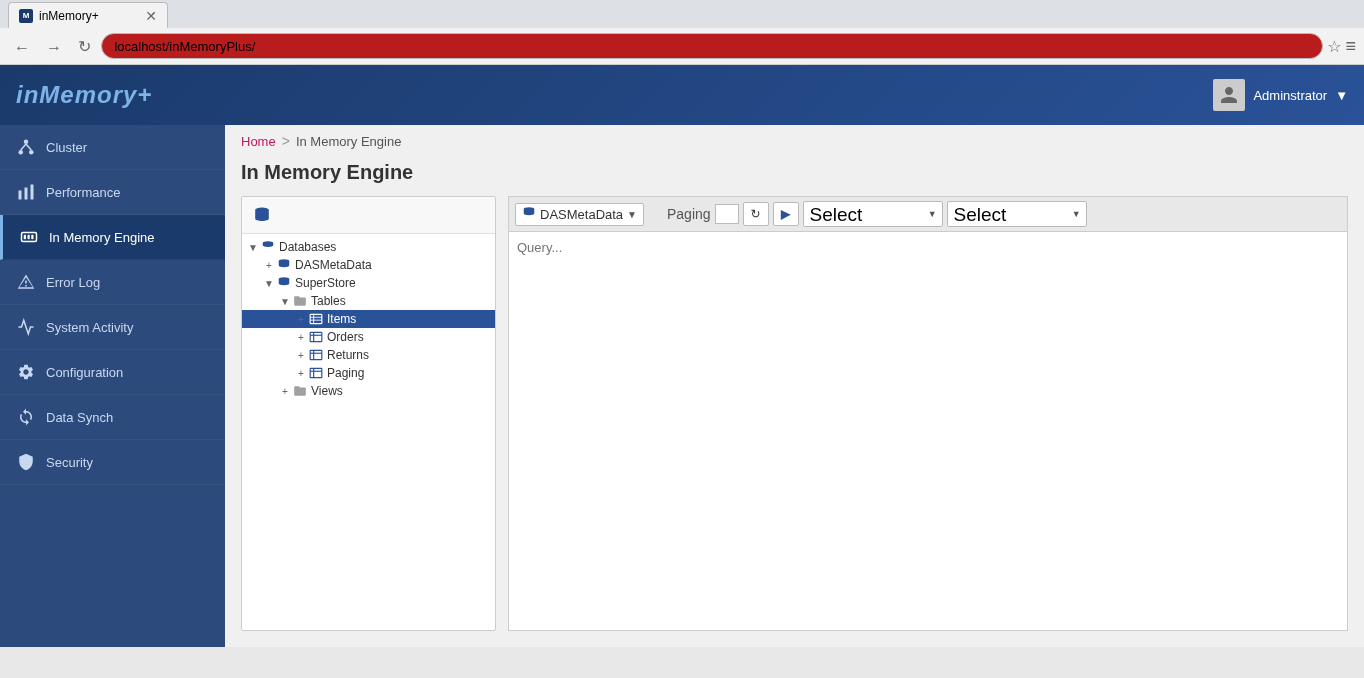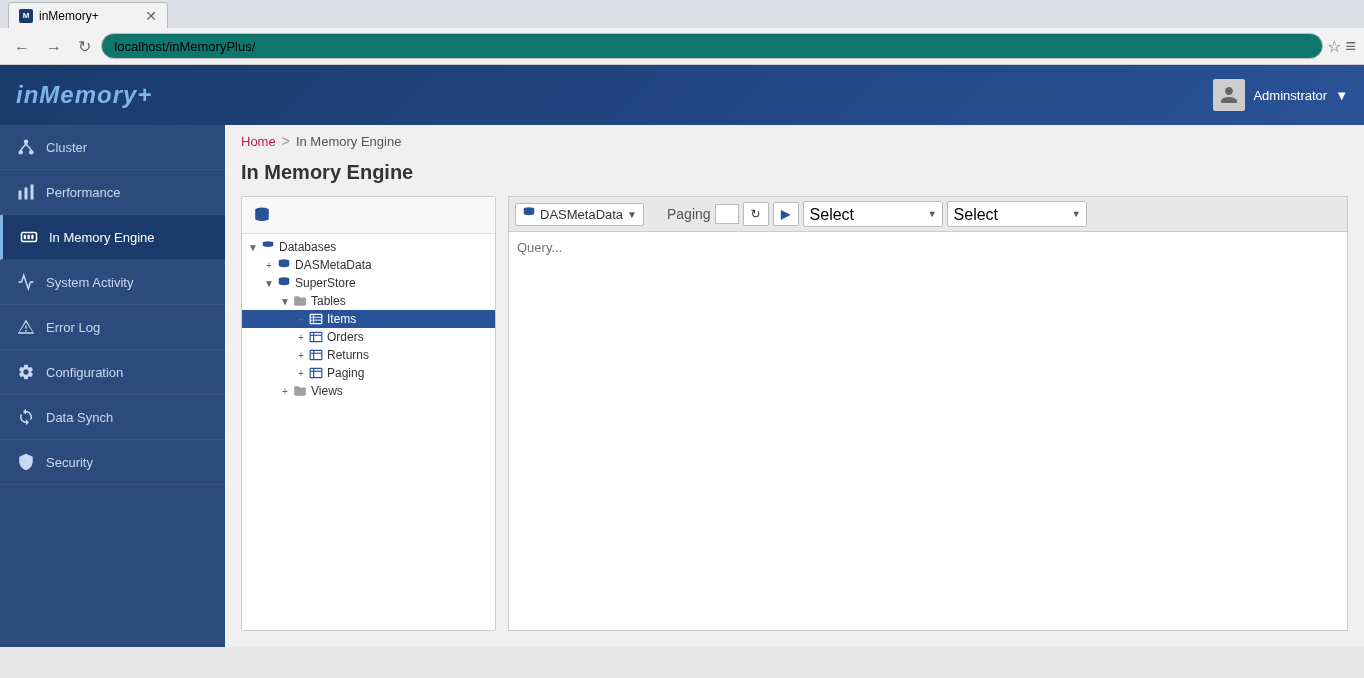--- a/index.html
+++ b/index.html
@@ -66,21 +66,21 @@
       padding: 2px 6px;
       border-radius: 50%;
     }
     .omnibar {
       flex: 1;
       height: 26px;
       border: 1px solid #bbb;
       border-radius: 13px;
       padding: 0 12px;
       font-size: 13px;
-      background: #0f766e;
+      background: #b91c1c;
       outline: none;
     }
     .star-btn {
       background: none;
       border: none;
       cursor: pointer;
       font-size: 16px;
       color: #666;
     }
     .menu-btn {
@@ -317,21 +317,21 @@
       justify-content: center;
       font-size: 12px;
       color: #333;
     }
     .select-dropdown {
       height: 26px;
       border: 1px solid #bbb;
       background: white;
       border-radius: 2px;
       padding: 0 6px;
-      font-size: 16px;
+      font-size: 19px;
       cursor: pointer;
       min-width: 140px;
       appearance: none;
       -webkit-appearance: none;
       padding-right: 20px;
       position: relative;
     }
     .select-wrapper {
       position: relative;
       display: inline-flex;
@@ -433,34 +433,34 @@
             <rect x="5" y="9" width="3" height="6" rx="1"></rect>
               <rect x="10" y="9" width="3" height="6" rx="1"></rect>
               <rect x="15" y="9" width="3" height="6" rx="1"></rect>
           </svg>
         </div>
         <span>In Memory Engine</span>
       </div>
 
       <div class="sidebar-item">
         <div class="sidebar-icon">
+          <svg width="18" height="18" viewBox="0 0 24 24" fill="currentColor">
+            <path d="M12 2L1 21h22L12 2zm0 3.5L21 19H3L12 5.5zM11 10v4h2v-4h-2zm0 6v2h2v-2h-2z"></path>
+          </svg>
+        </div>
+        <span>Error Log</span>
+      </div>
+
+      <div class="sidebar-item">
+        <div class="sidebar-icon">
           <svg width="18" height="18" viewBox="0 0 24 24" fill="none" stroke="currentColor" stroke-width="2">
             <polyline points="22 12 18 12 15 21 9 3 6 12 2 12"></polyline>
           </svg>
         </div>
         <span>System Activity</span>
-      </div>
-
-      <div class="sidebar-item">
-        <div class="sidebar-icon">
-          <svg width="18" height="18" viewBox="0 0 24 24" fill="currentColor">
-            <path d="M12 2L1 21h22L12 2zm0 3.5L21 19H3L12 5.5zM11 10v4h2v-4h-2zm0 6v2h2v-2h-2z"></path>
-          </svg>
-        </div>
-        <span>Error Log</span>
       </div>
 
       <div class="sidebar-item">
         <div class="sidebar-icon">
           <svg width="18" height="18" viewBox="0 0 24 24" fill="currentColor">
             <path d="M19.14 12.94c.04-.3.06-.61.06-.94s-.02-.64-.07-.94l2.03-1.58c.18-.14.23-.41.12-.61l-1.92-3.32c-.12-.22-.37-.29-.59-.22l-2.39.96c-.5-.38-1.03-.7-1.62-.94l-.36-2.54c-.04-.24-.24-.41-.48-.41h-3.84c-.24 0-.43.17-.47.41l-.36 2.54c-.59.24-1.13.57-1.62.94l-2.39-.96c-.22-.08-.47 0-.59.22L2.74 8.87c-.12.21-.08.47.12.61l2.03 1.58c-.05.3-.09.63-.09.94s.02.64.07.94l-2.03 1.58c-.18.14-.23.41-.12.61l1.92 3.32c.12.22.37.29.59.22l2.39-.96c.5.38 1.03.7 1.62.94l.36 2.54c.05.24.24.41.48.41h3.84c.24 0 .44-.17.47-.41l.36-2.54c.59-.24 1.13-.56 1.62-.94l2.39.96c.22.08.47 0 .59-.22l1.92-3.32c.12-.22.07-.47-.12-.61l-2.01-1.58zM12 15.6c-1.98 0-3.6-1.62-3.6-3.6s1.62-3.6 3.6-3.6 3.6 1.62 3.6 3.6-1.62 3.6-3.6 3.6z"></path>
           </svg>
         </div>
         <span>Configuration</span>
       </div>

